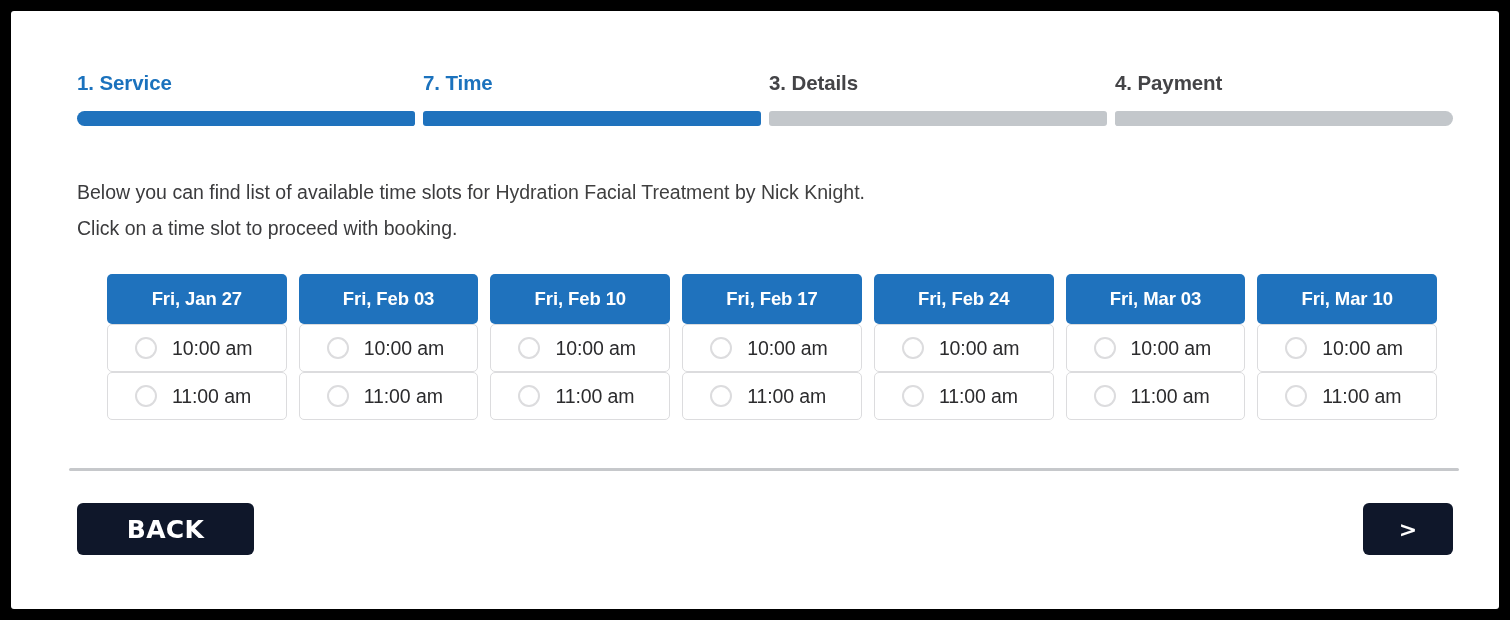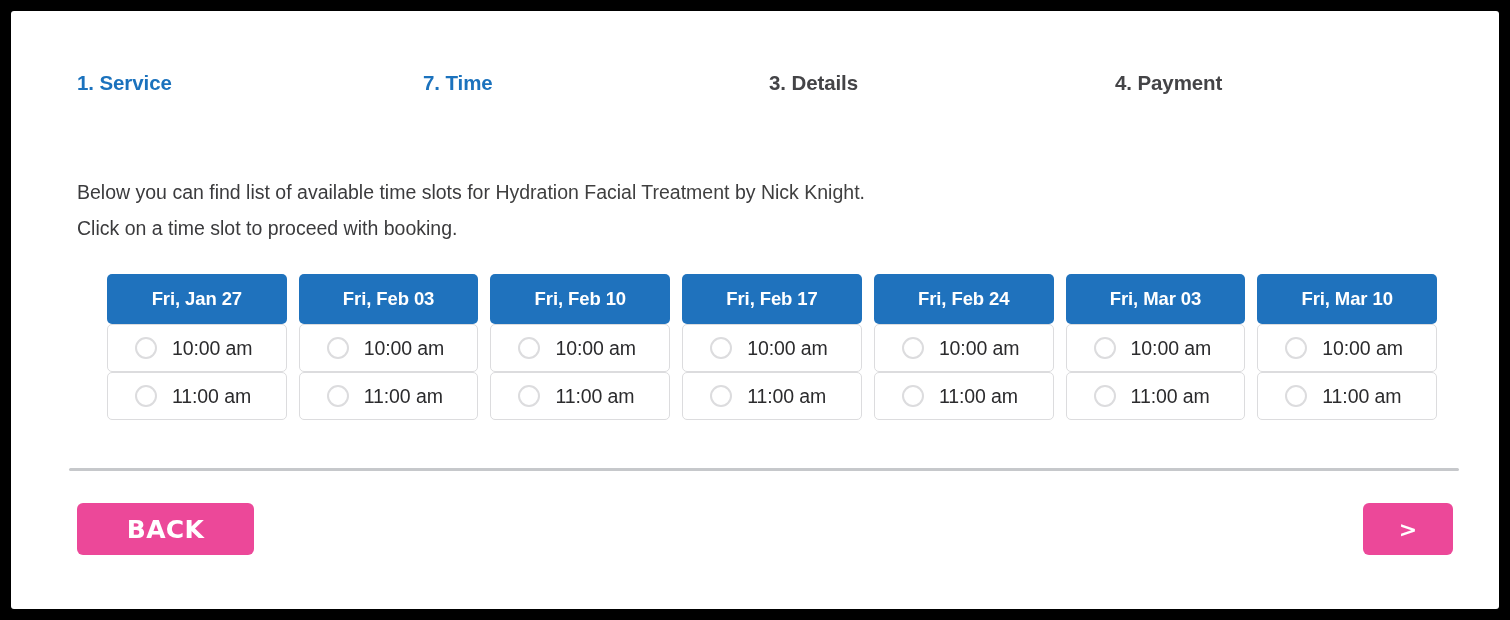--- a/index.html
+++ b/index.html
@@ -37,21 +37,21 @@
     position: absolute;
     left: 66px;
     top: 60px;
     width: 1376px;
     display: flex;
     gap: 8px;
   }
   .step {
     flex: 1 1 0;
     display: flex;
-    flex-direction: row;
+    flex-direction: column;
   }
   .step-label {
     font-size: 20.5px;
     font-weight: bold;
     line-height: 24px;
     letter-spacing: -0.1px;
     white-space: nowrap;
     color: #444447;
     margin-bottom: 16px;
   }
@@ -146,21 +146,21 @@
   .footer {
     position: absolute;
     left: 66px;
     top: 492px;
     width: 1376px;
     display: flex;
     align-items: center;
     justify-content: space-between;
   }
   .btn {
-    background: #ec4899;
+    background: #0f172a;
     color: #ffffff;
     border: none;
     border-radius: 6px;
     cursor: pointer;
     font-family: "DejaVu Sans", sans-serif;
   }
   .btn-back {
     width: 177px;
     height: 52px;
     font-size: 25px;

